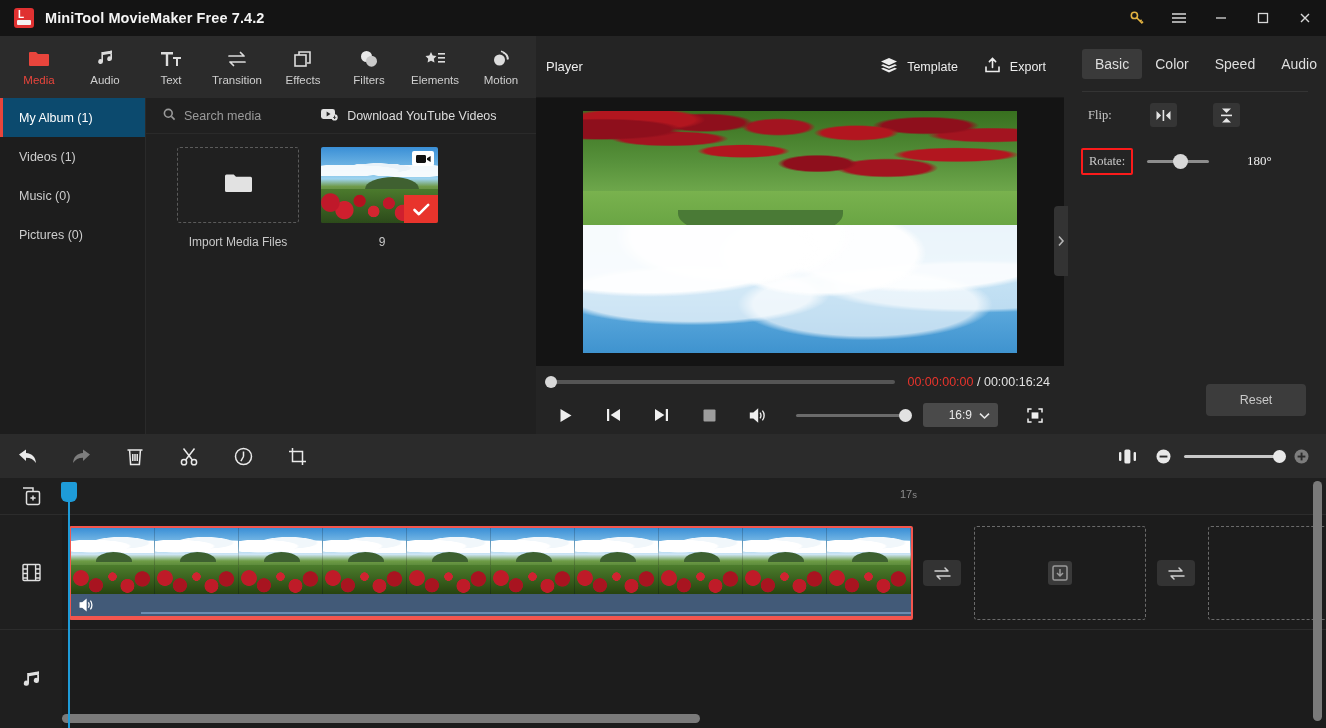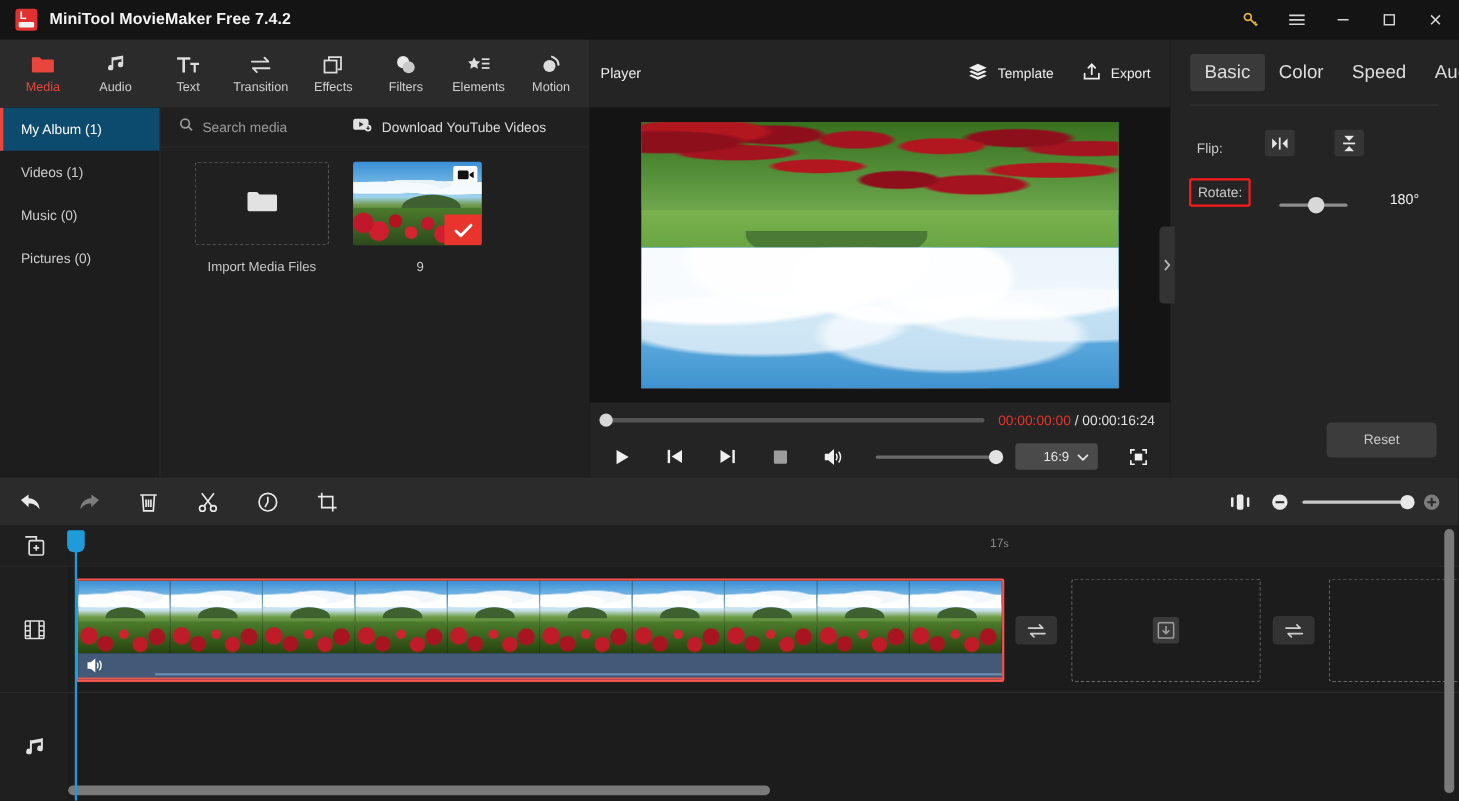--- a/index.html
+++ b/index.html
@@ -196,29 +196,29 @@
   }
   .ratiosel .chev { position: absolute; right: 8px; top: 6px; }
   .fsbtn { width: 32px; height: 28px; display: flex; align-items: center; justify-content: center; margin-left: 6px; color: #f0f0f0; }
 
   
   .proppanel { position: absolute; top: 36px; left: 1064px; width: 262px; height: 398px; background: #242424; }
   .prop-head { height: 62px; display: flex; align-items: center; padding-left: 18px; border-bottom: 1px solid #1a1a1a; }
   .prop-head .ptitle { font-size: 13px; color: #ededed; }
   .prop-tabs { display: flex; margin: 13px 18px 0 18px; background: #242424; }
   .ptab {
-    padding: 7px 13px; font-size: 17px; color: #dedede; border-radius: 3px;
+    padding: 7px 13px; font-size: 14px; color: #dedede; border-radius: 3px;
   }
   .ptab.active { background: #3a3a3a; }
   .prop-div { margin: 12px 18px 0 18px; height: 1px; background: #343434; }
-  .prop-row { display: flex; align-items: flex-end; height: 46px; padding-left: 24px; }
+  .prop-row { display: flex; align-items: center; height: 46px; padding-left: 24px; font-family: Liberation Serif, serif; }
   .prop-label { width: 62px; font-size: 12.5px; color: #c9c9c9; }
   .prop-label.boxed {
     border: 2px solid #fb1b1b; padding: 4px 6px; width: auto; min-width: 52px;
-    border-radius: 2px; margin-left: -7px; margin-right: 26px;
+    border-radius: 2px; margin-left: -7px; margin-right: 14px;
   }
   .flipbtn {
     width: 27px; height: 24px; background: #353535; border-radius: 3px;
     display: flex; align-items: center; justify-content: center; margin-right: 36px;
   }
   .rottrack { width: 62px; height: 3px; background: #8d8d8d; border-radius: 2px; position: relative; }
   .rotknob { position: absolute; left: 26px; top: -6px; width: 15px; height: 15px; border-radius: 50%; background: #d8d8d8; }
   .rotval { margin-left: 38px; font-size: 13px; color: #f0f0f0; }
   .resetbtn {
     position: absolute; right: 20px; bottom: 18px; width: 100px; height: 32px;

